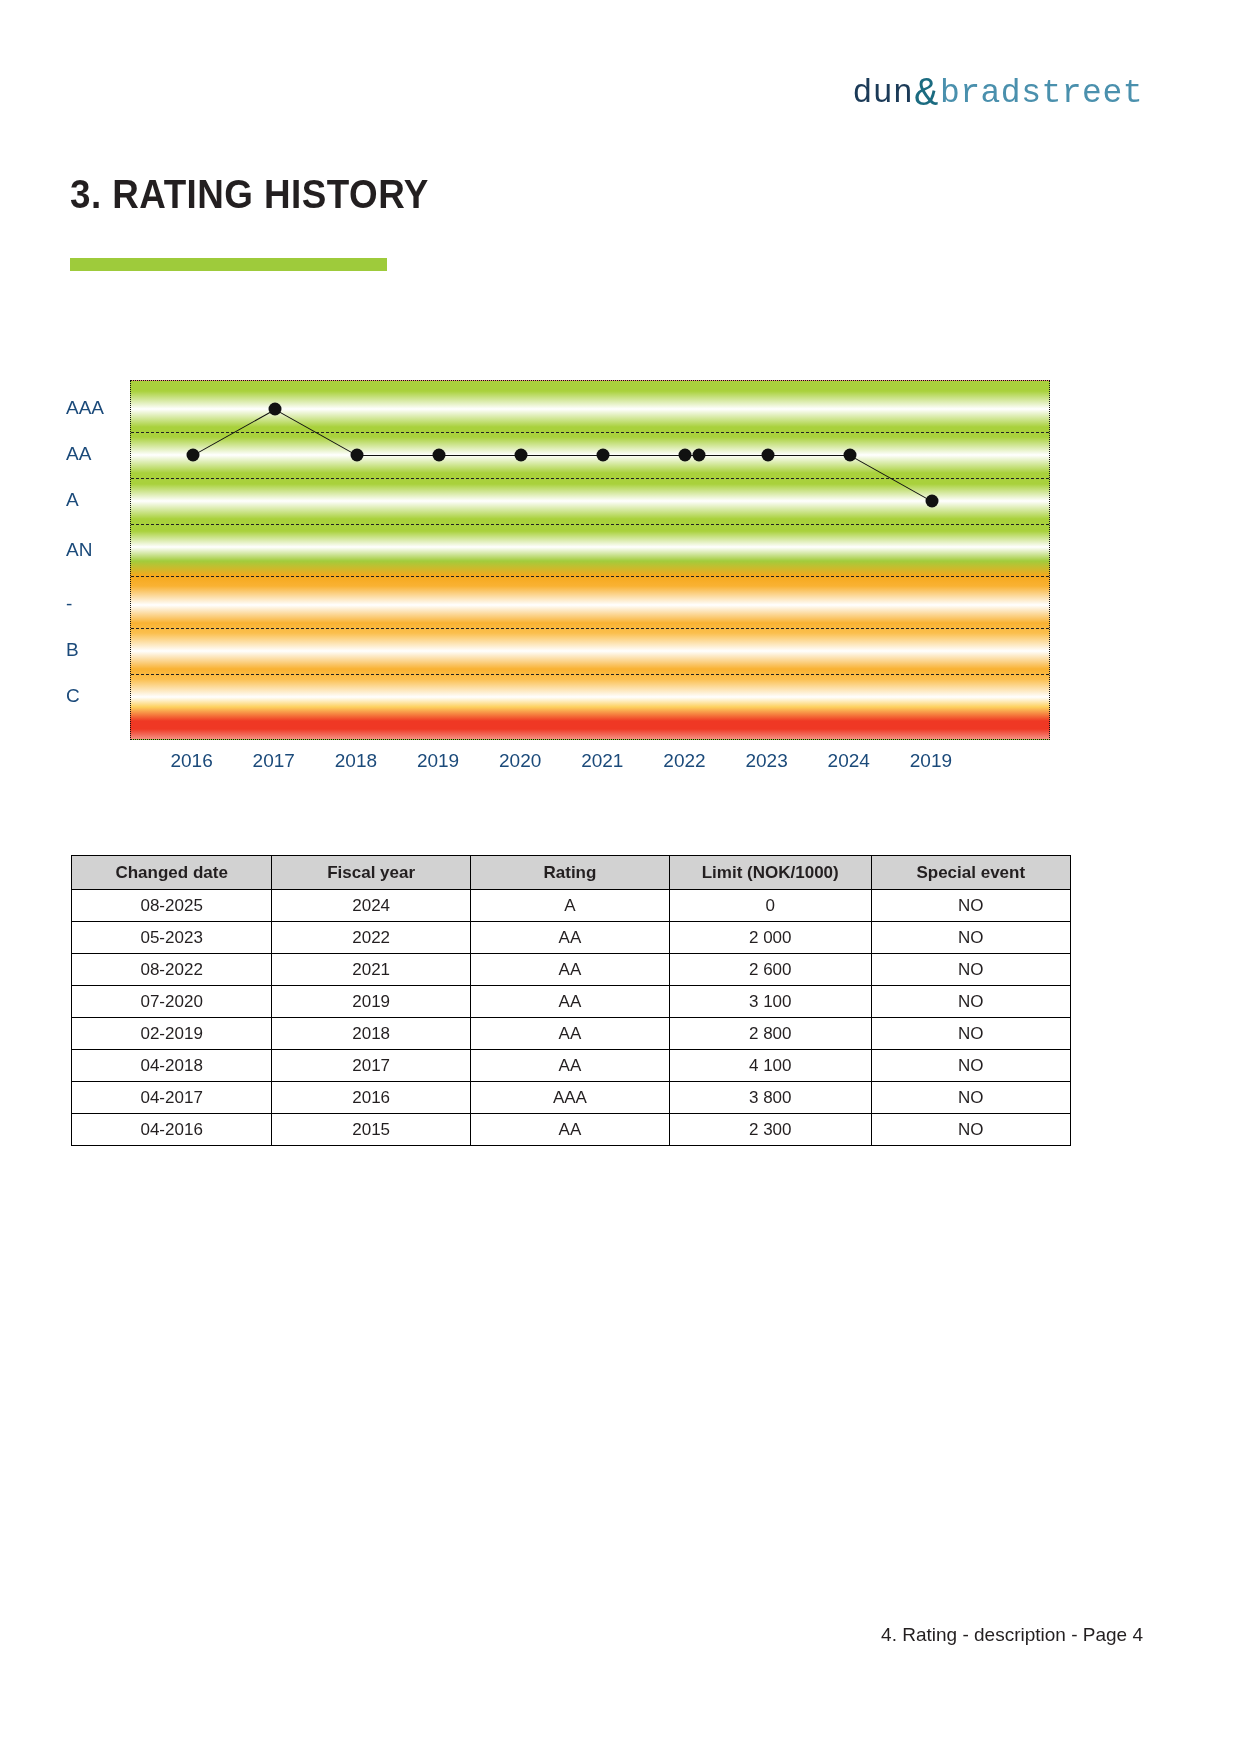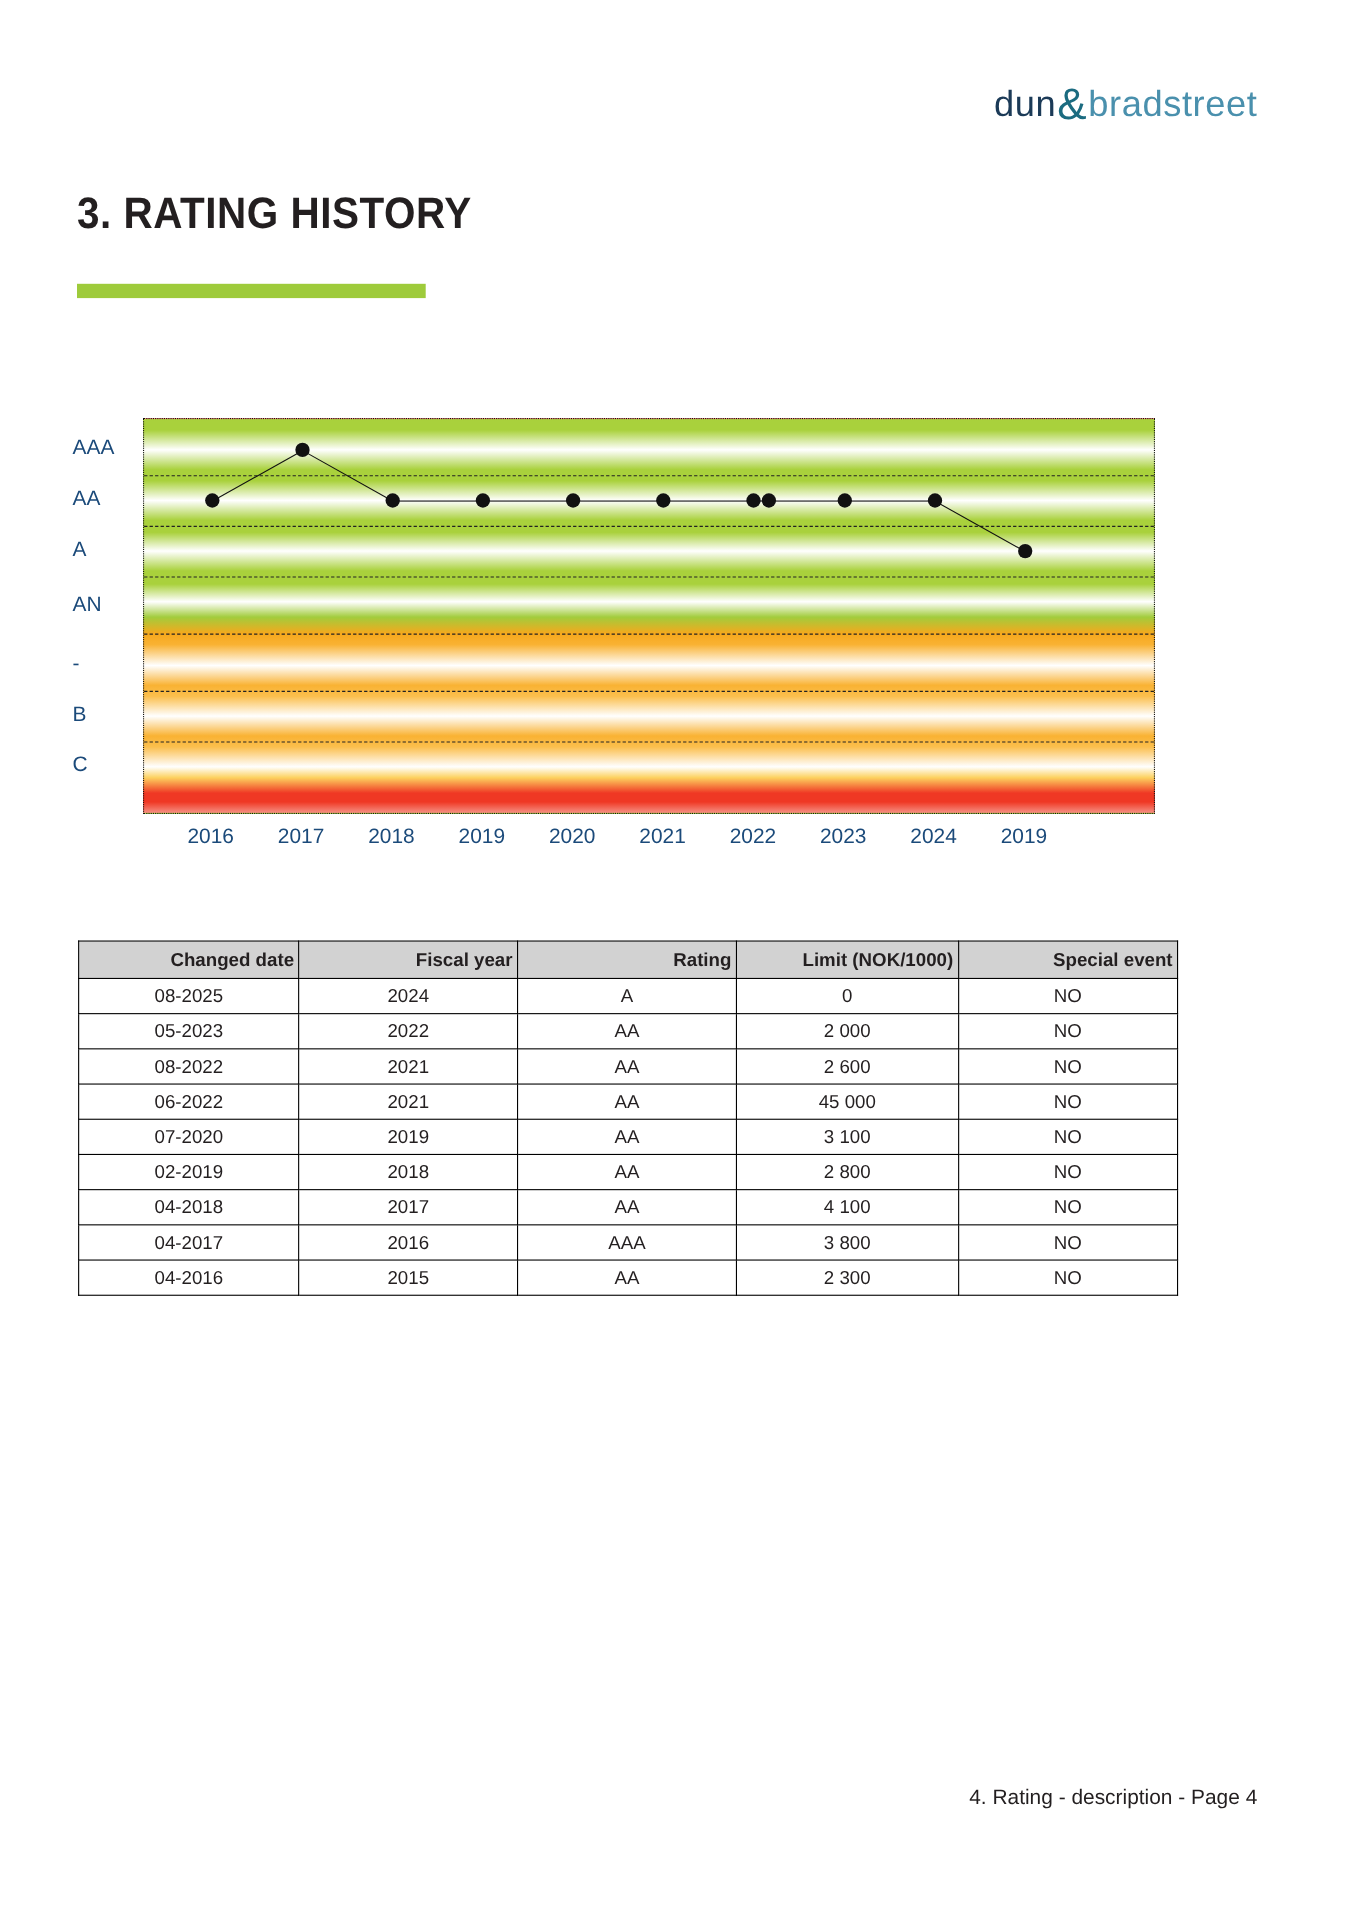--- a/index.html
+++ b/index.html
@@ -17,21 +17,21 @@
     height: 1754px;
     background: #ffffff;
     overflow: hidden;
   }
 
   
   .logo {
     position: absolute;
     top: 72px;
     right: 98px;
-    font-family: Liberation Sans, sans-serif;
+    font-family: Liberation Mono, monospace;
     font-size: 33px;
     letter-spacing: 0.5px;
     white-space: nowrap;
     line-height: 1;
   }
   .logo .dun {
     color: #1b3a57;
     font-weight: 400;
   }
   .logo .amp {
@@ -179,21 +179,20 @@
     height: 31px;
     padding: 0 4px;
     font-weight: normal;
     color: #231f20;
   }
   .rating-table th {
     background: #d2d2d2;
     font-weight: bold;
     font-size: 17px;
     height: 33px;
-    text-align: right;
   }
   .col-date   { width: 200px; }
   .col-fiscal { width: 200px; }
   .col-rating { width: 200px; }
   .col-limit  { width: 200px; }
   .col-event  { width: 200px; }
 
   
   .footer {
     position: absolute;
@@ -295,27 +294,20 @@
           <td class="col-event">NO</td>
         </tr>
         <tr>
           <td class="col-date">08-2022</td>
           <td class="col-fiscal">2021</td>
           <td class="col-rating">AA</td>
           <td class="col-limit">2 600</td>
           <td class="col-event">NO</td>
         </tr>
         <tr>
-          <td class="col-date">06-2022</td>
-          <td class="col-fiscal">2021</td>
-          <td class="col-rating">AA</td>
-          <td class="col-limit">45 000</td>
-          <td class="col-event">NO</td>
-        </tr>
-        <tr>
           <td class="col-date">07-2020</td>
           <td class="col-fiscal">2019</td>
           <td class="col-rating">AA</td>
           <td class="col-limit">3 100</td>
           <td class="col-event">NO</td>
         </tr>
         <tr>
           <td class="col-date">02-2019</td>
           <td class="col-fiscal">2018</td>
           <td class="col-rating">AA</td>

